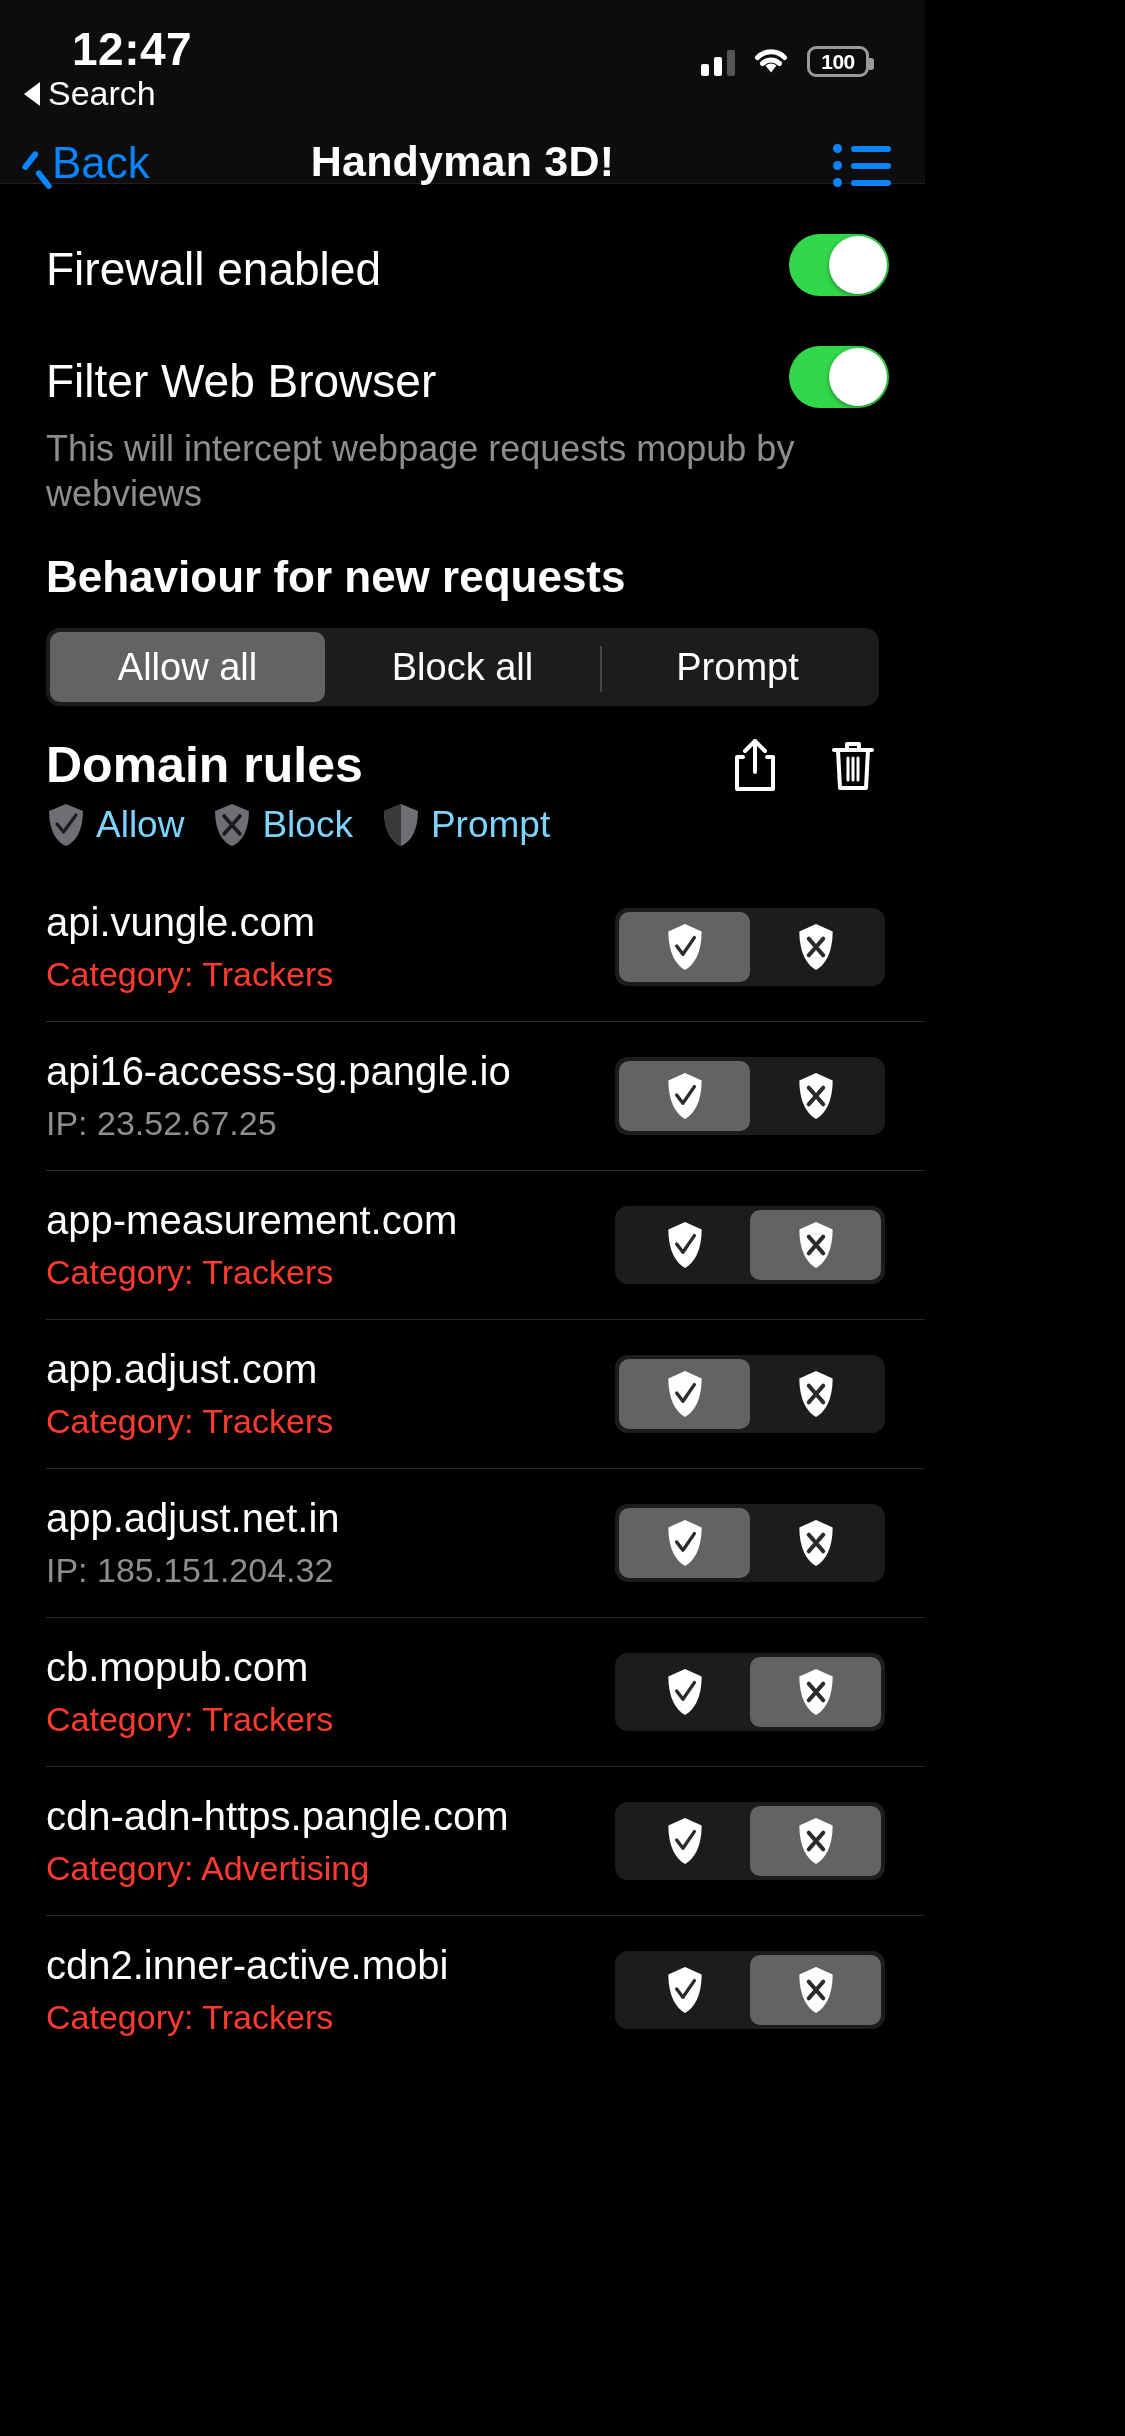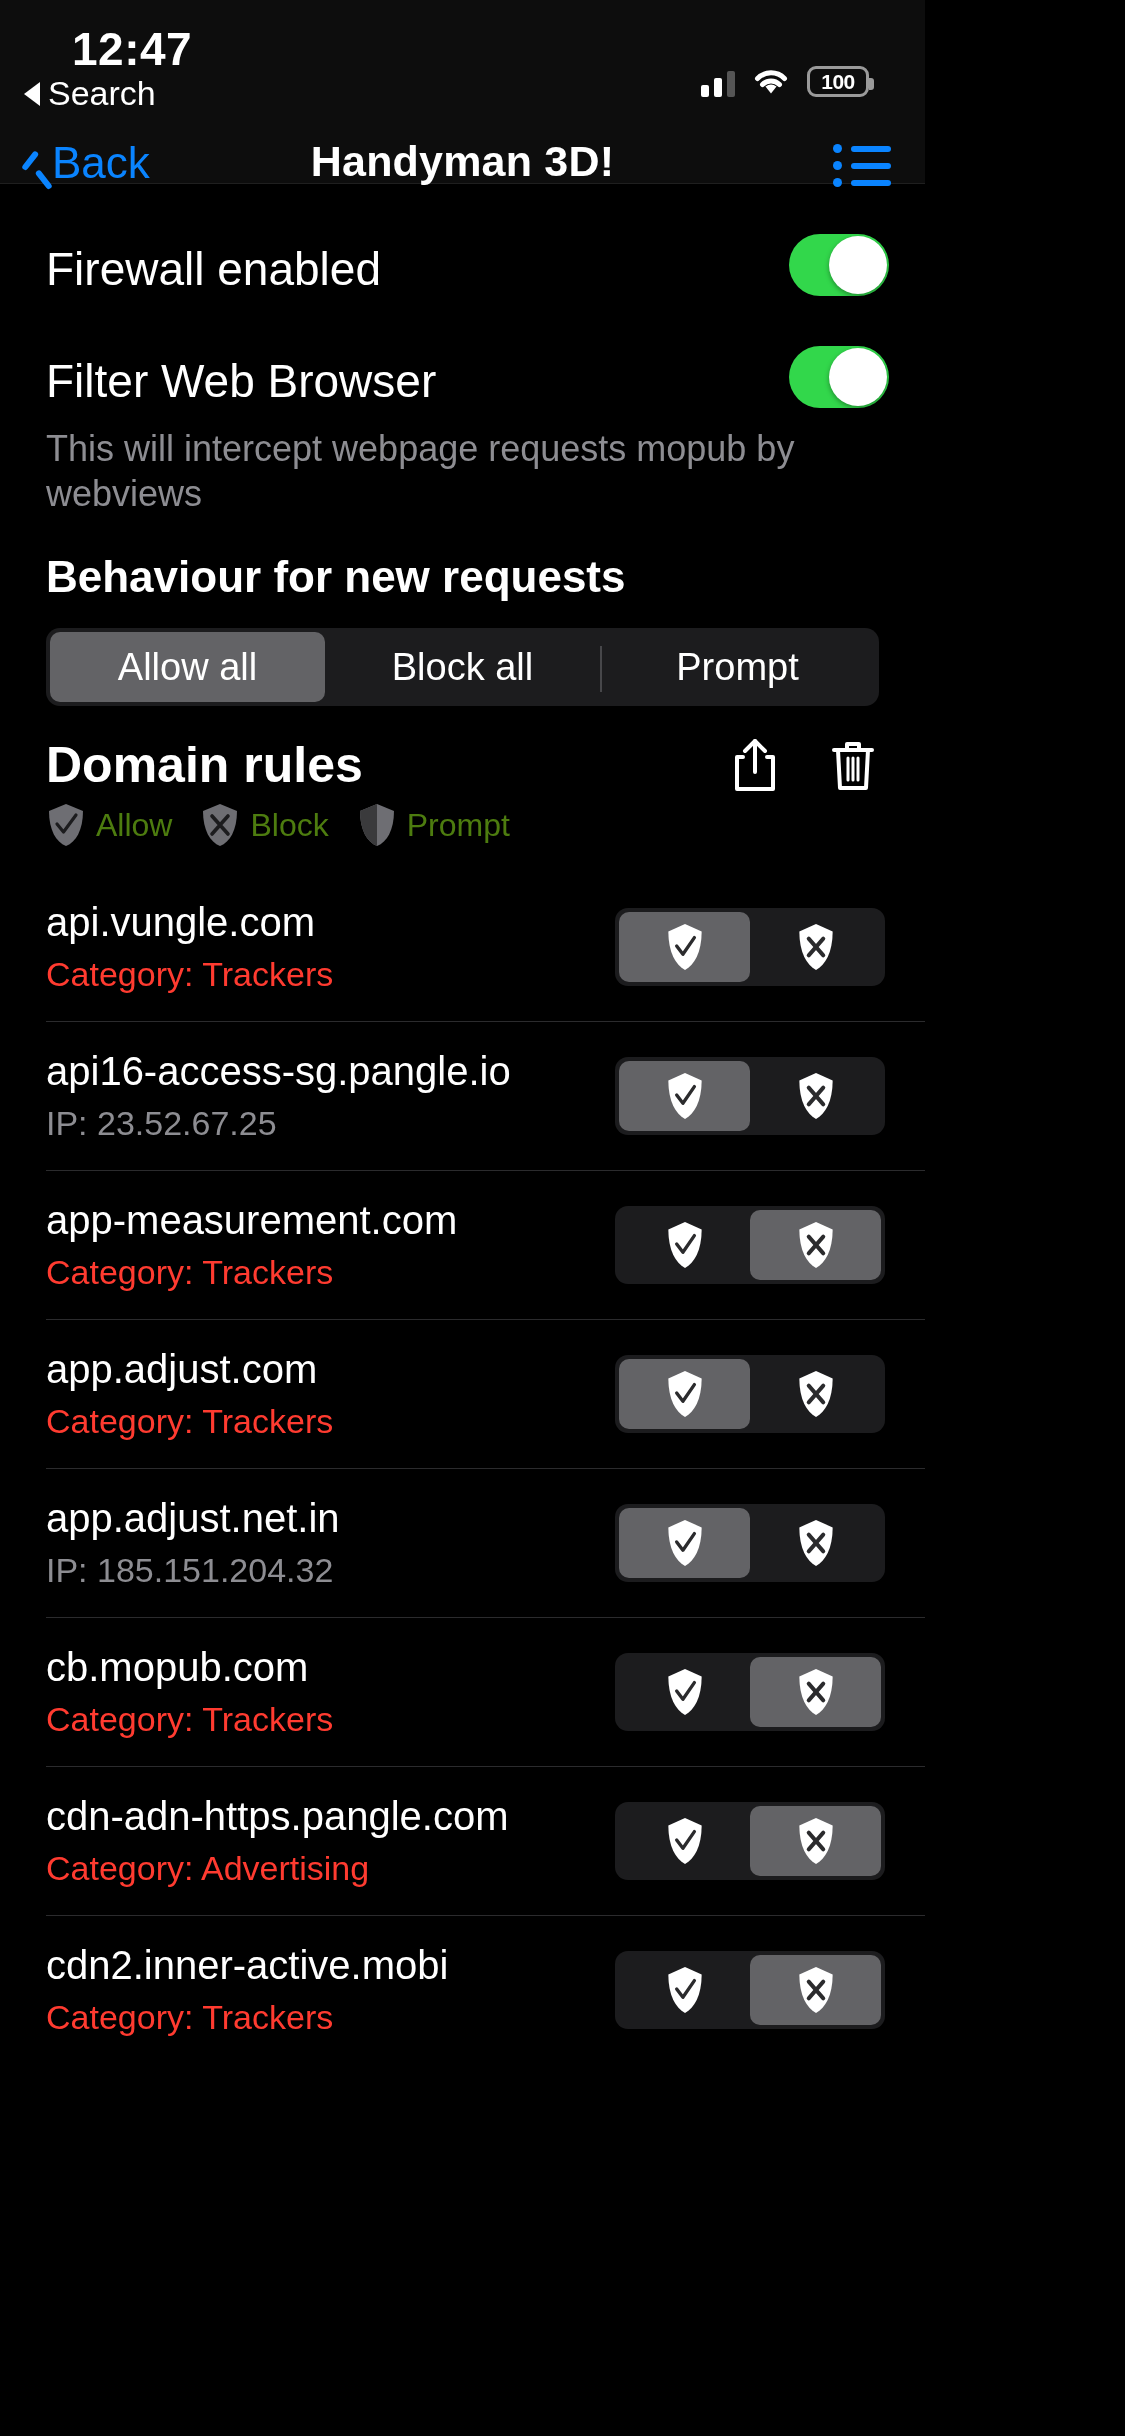--- a/index.html
+++ b/index.html
@@ -33,23 +33,22 @@
     font-size: 46px;
     font-weight: 600;
     letter-spacing: 0.5px;
     color: #fff;
   }
   .status-right {
     position: absolute;
     right: 56px;
     top: 46px;
     display: flex;
-    align-items: center;
+    align-items: flex-start;
     gap: 16px;
-    margin-top: 20px;
   }
   .sig-bars { display: flex; align-items: flex-end; gap: 5px; height: 30px; }
   .sig-bars i { display: block; width: 8px; background: #fff; border-radius: 2px; }
   .sig-bars i:nth-child(1) { height: 12px; }
   .sig-bars i:nth-child(2) { height: 19px; }
   .sig-bars i:nth-child(3) { height: 26px; background: #555; }
   .sig-bars i:nth-child(4) { height: 32px; background: #555; display:none; }
   .wifi-ico { width: 40px; height: 30px; }
   .battery {
     position: relative;
@@ -218,22 +217,22 @@
   }
   .rules-head h2 { font-size: 50px; font-weight: 700; color: #fff; }
   .rules-actions { display: flex; align-items: center; gap: 46px; }
   .ico-btn { width: 52px; height: 58px; }
 
   .legend {
     display: flex;
     align-items: flex-start;
     gap: 12px;
     padding: 8px 46px 0 46px;
-    font-size: 32px;
-    color: #4d7c0f;
+    font-size: 37px;
+    color: #7dd3fc;
   }
   .legend .item { display: flex; align-items: center; gap: 10px; margin-right: 16px; }
   .legend svg { width: 40px; height: 46px; }
 
   
   .rule-list { margin-top: 24px; }
   .rule-row {
     display: flex;
     align-items: center;
     justify-content: space-between;

